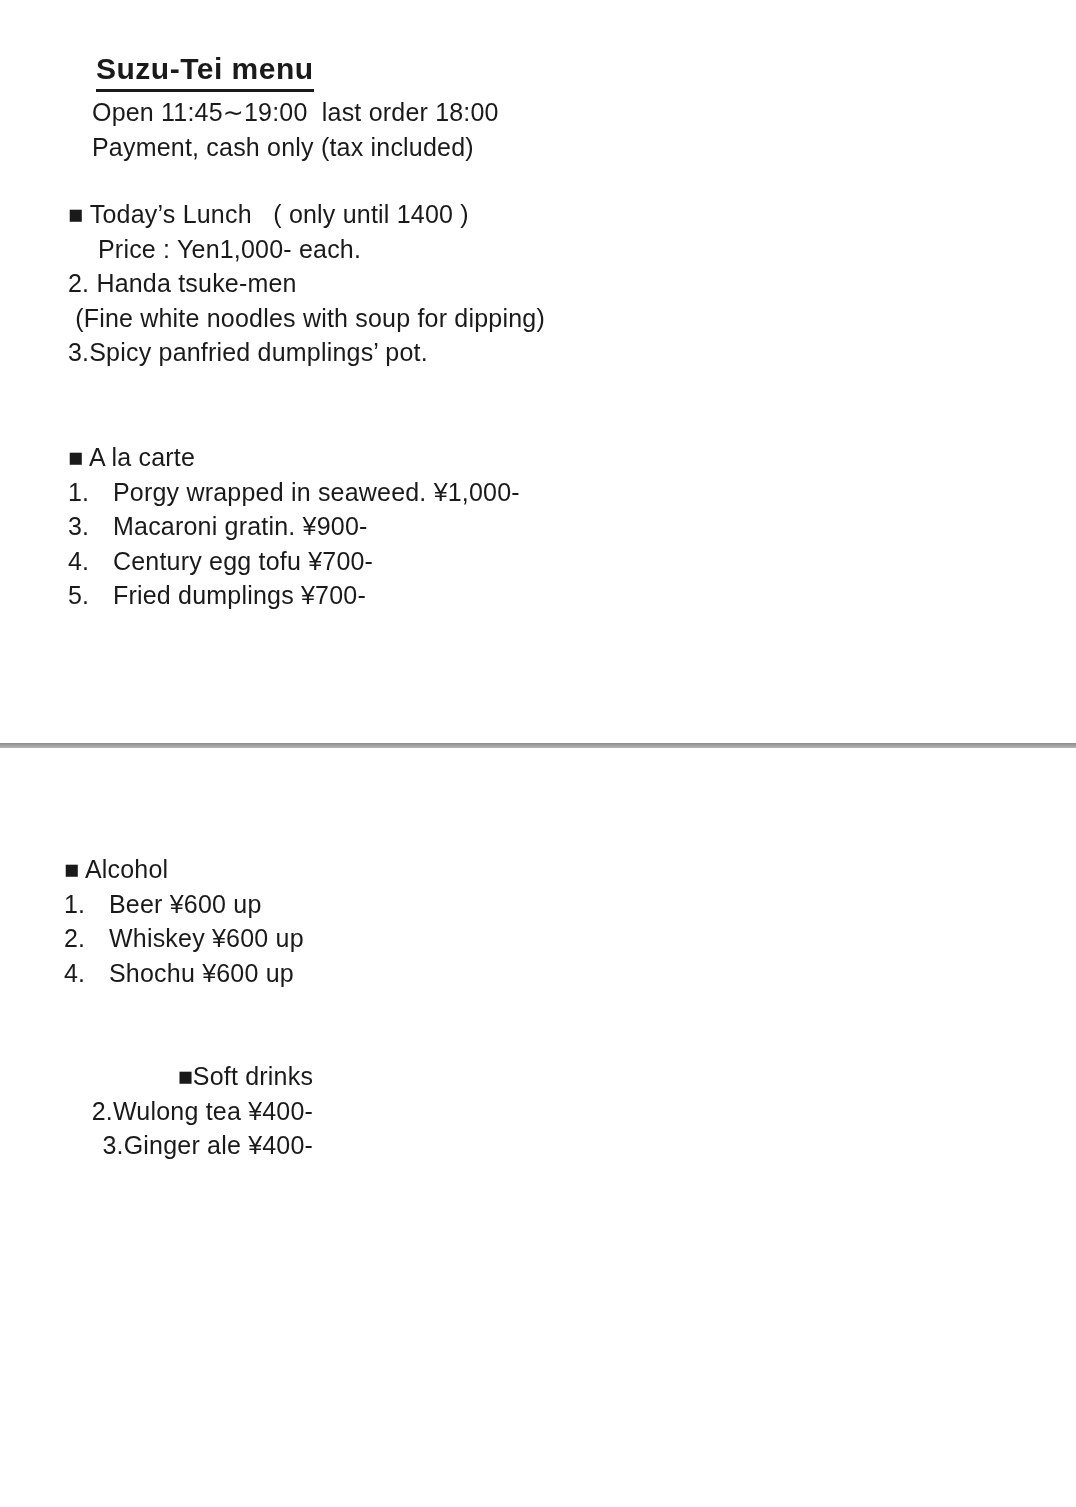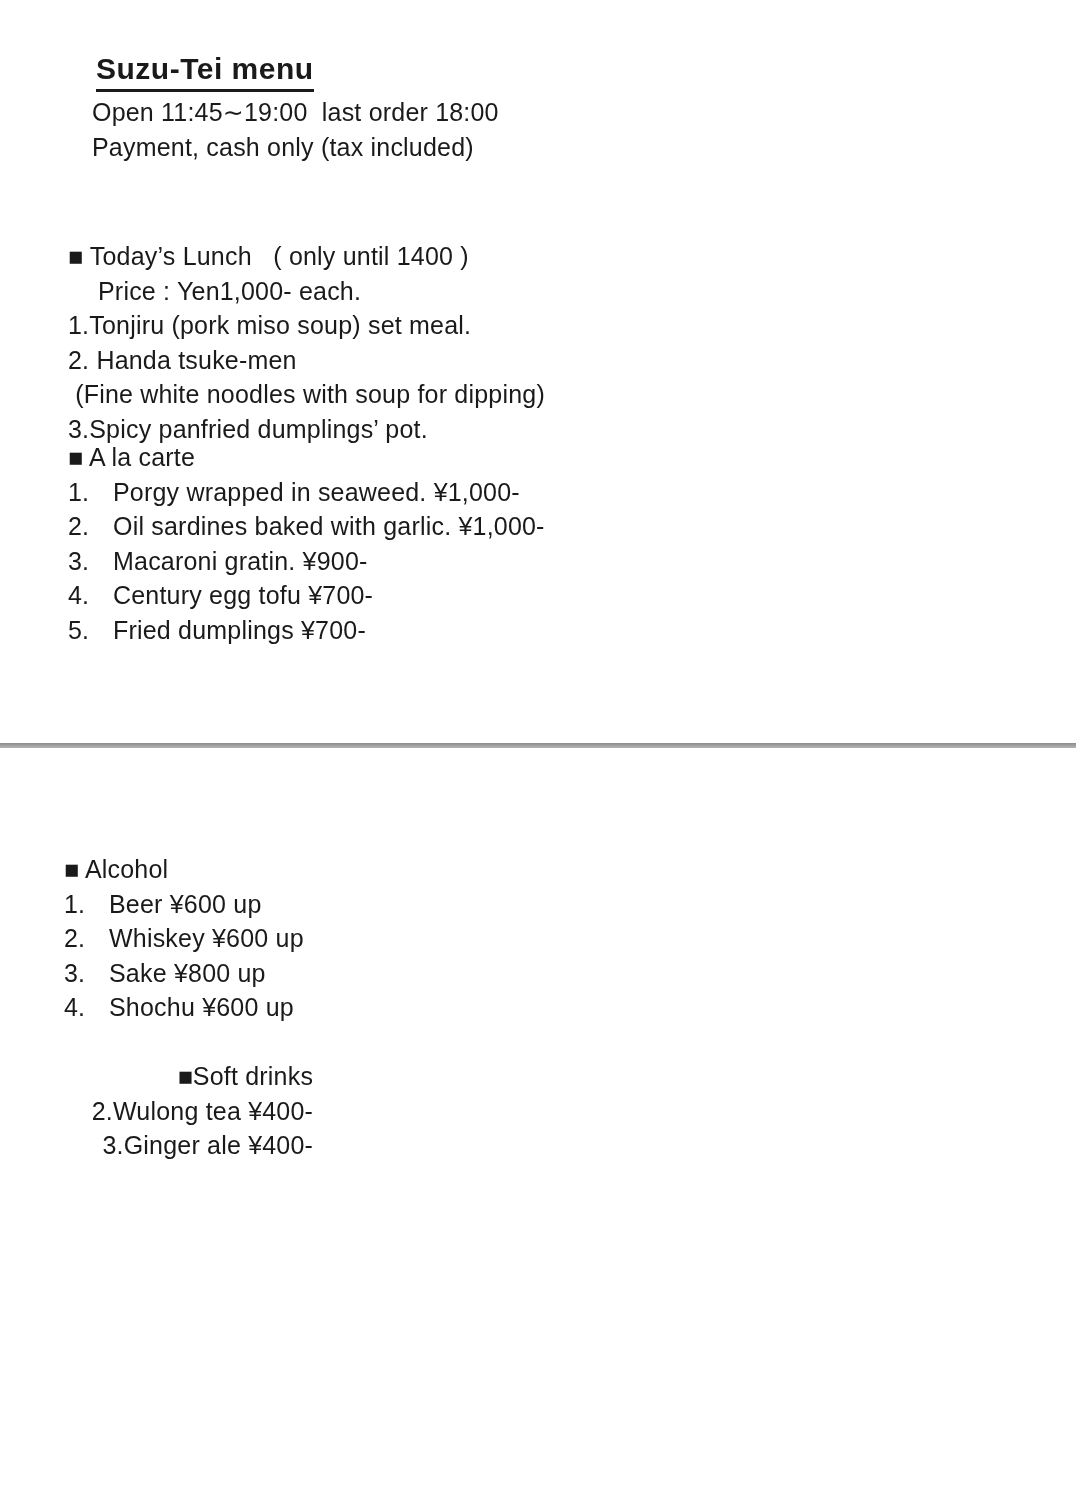--- a/index.html
+++ b/index.html
@@ -47,45 +47,42 @@
 
   <div class="block title-line" style="top:50px; left:68px;margin-left:28px;">
     <span class="title">Suzu-Tei menu</span>
   </div>
 
   <div class="block" style="top:95px; left:84px;margin-left:8px;">
     <div class="line">Open 11:45∼19:00  last order 18:00</div>
     <div class="line">Payment, cash only (tax included)</div>
   </div>
 
-  <div class="block" style="top:197px; left:68px;margin-top:42px;">
+  <div class="block" style="top:197px; left:68px;">
     <div class="line"><span class="marker">■</span><span> Today’s Lunch   ( only until 1400 )</span></div>
     <div class="line indent1">Price : Yen1,000- each.</div>
-    <div class="line">1.Tonjiru (pork miso soup) set meal.</div>
     <div class="line">2. Handa tsuke-men</div>
     <div class="line"> (Fine white noodles with soup for dipping)</div>
     <div class="line">3.Spicy panfried dumplings’ pot.</div>
   </div>
 
   <div class="block" style="top:440px; left:68px;">
     <div class="line"><span class="marker">■</span><span> A la carte</span></div>
     <div class="line"><span class="num">1.</span><span>Porgy wrapped in seaweed. ¥1,000-</span></div>
-    <div class="line"><span class="num">2.</span><span>Oil sardines baked with garlic. ¥1,000-</span></div>
     <div class="line"><span class="num">3.</span><span>Macaroni gratin. ¥900-</span></div>
     <div class="line"><span class="num">4.</span><span>Century egg tofu ¥700-</span></div>
     <div class="line"><span class="num">5.</span><span>Fried dumplings ¥700-</span></div>
   </div>
 
   <div class="divider"></div>
 
   <div class="block" style="top:852px; left:64px;">
     <div class="line"><span class="marker">■</span><span> Alcohol</span></div>
     <div class="line"><span class="num">1.</span><span>Beer ¥600 up</span></div>
     <div class="line"><span class="num">2.</span><span>Whiskey ¥600 up</span></div>
-    <div class="line"><span class="num">3.</span><span>Sake ¥800 up</span></div>
     <div class="line"><span class="num">4.</span><span>Shochu ¥600 up</span></div>
   </div>
 
   <div class="block" style="top:1059px; left:68px;text-align:right;">
     <div class="line"><span class="marker">■</span><span>Soft drinks</span></div>
     <div class="line"><span class="num">2.</span><span>Wulong tea ¥400-</span></div>
     <div class="line"><span class="num">3.</span><span>Ginger ale ¥400-</span></div>
   </div>
 
 </div>

